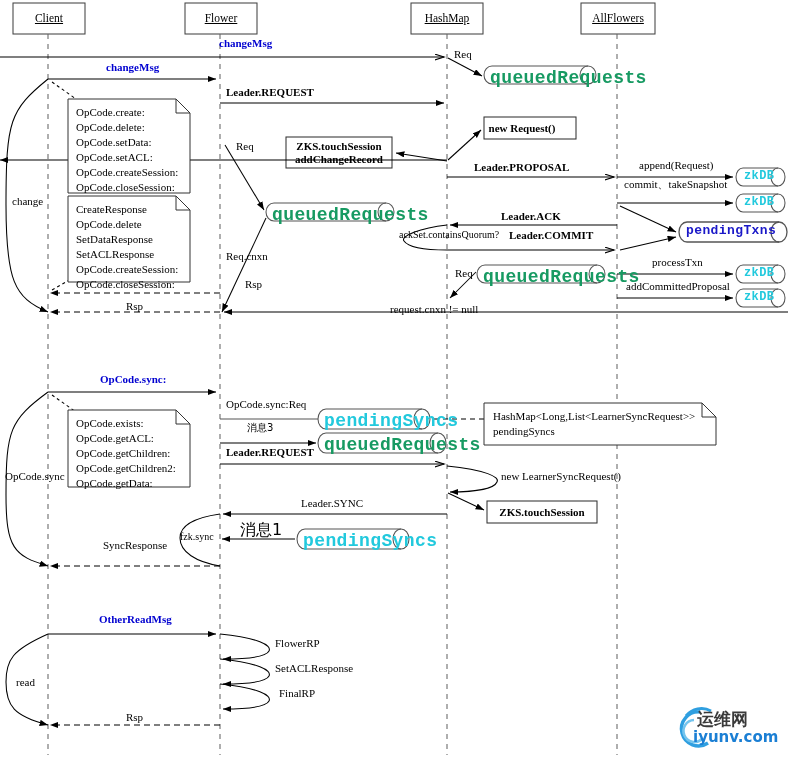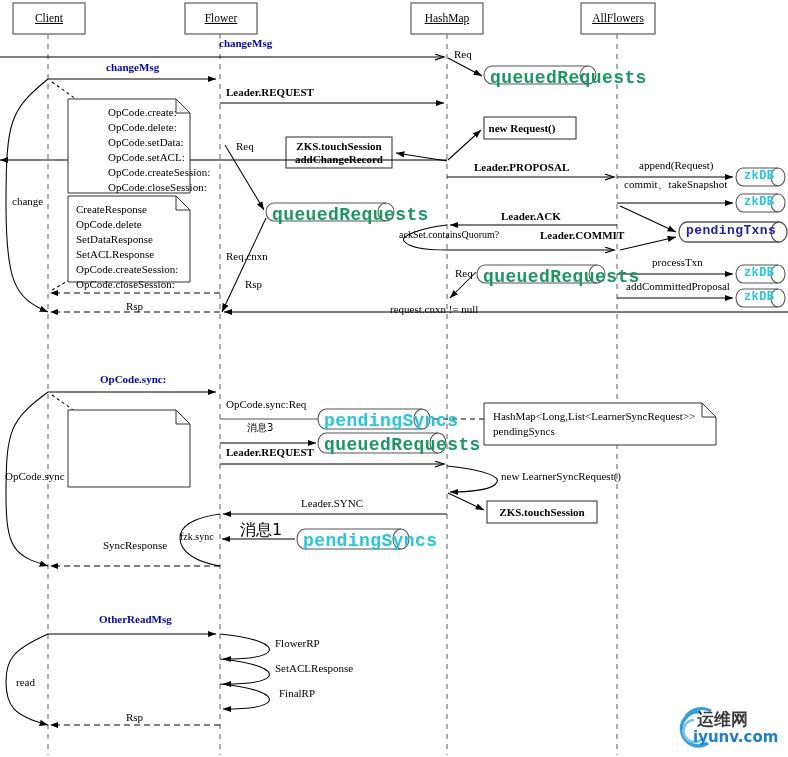--- a/index.html
+++ b/index.html
@@ -241,39 +241,39 @@
 </div>
 
 <div class="lbl b" style="left:474px;top:161px;">Leader.PROPOSAL</div>
 <div class="lbl" style="left:639px;top:159px;">append(Request)</div>
 <div class="lbl mono cyan" style="left:744px;top:170px;font-size:12px;">zkDB</div>
 <div class="lbl" style="left:624px;top:178px;">commit、takeSnapshot</div>
 <div class="lbl mono cyan" style="left:744px;top:196px;font-size:12px;">zkDB</div>
 
 <div class="lbl b" style="left:501px;top:210px;">Leader.ACK</div>
 <div class="lbl sm" style="left:399px;top:229px;">ackSet.containsQuorum?</div>
-<div class="lbl b" style="left:540px;top:229px;">Leader.COMMIT</div>
+<div class="lbl b" style="left:509px;top:229px;">Leader.COMMIT</div>
 
 <div class="lbl mono dblue" style="left:686px;top:224px;font-size:13px;">pendingTxns</div>
 
 <div class="lbl" style="left:652px;top:256px;">processTxn</div>
 <div class="lbl mono cyan" style="left:744px;top:267px;font-size:12px;">zkDB</div>
 <div class="lbl" style="left:626px;top:280px;">addCommittedProposal</div>
 <div class="lbl mono cyan" style="left:744px;top:291px;font-size:12px;">zkDB</div>
 
 <div class="lbl" style="left:455px;top:267px;">Req</div>
 <div class="lbl mono green" style="left:483px;top:267px;">queuedRequests</div>
 
 <div class="lbl" style="left:226px;top:250px;">Req.cnxn</div>
 <div class="lbl" style="left:245px;top:278px;">Rsp</div>
 <div class="lbl" style="left:126px;top:300px;">Rsp</div>
 <div class="lbl" style="left:390px;top:303px;">request.cnxn != null</div>
 <div class="lbl" style="left:12px;top:195px;">change</div>
 
-<div class="note" style="left:70px;top:101px;width:120px;margin-left:32px;">
+<div class="note" style="left:70px;top:101px;width:120px;">
   <div>OpCode.create:</div>
   <div>OpCode.delete:</div>
   <div>OpCode.setData:</div>
   <div>OpCode.setACL:</div>
   <div>OpCode.createSession:</div>
   <div>OpCode.closeSession:</div>
 </div>
 
 <div class="note" style="left:70px;top:198px;width:120px;">
   <div>CreateResponse</div>
@@ -299,20 +299,27 @@
 <div class="lbl" style="left:501px;top:470px;">new LearnerSyncRequest()</div>
 <div class="boxlbl" style="left:487px;top:501px;width:110px;height:22px;">ZKS.touchSession</div>
 
 <div class="lbl" style="left:301px;top:497px;">Leader.SYNC</div>
 <div class="lbl" style="left:240px;top:521px;font-family:'DejaVu Sans',sans-serif;font-size:16px;">消息1</div>
 <div class="lbl mono cyan" style="left:303px;top:531px;">pendingSyncs</div>
 <div class="lbl sm" style="left:180px;top:531px;">fzk.sync</div>
 <div class="lbl" style="left:103px;top:539px;">SyncResponse</div>
 <div class="lbl" style="left:5px;top:470px;">OpCode.sync</div>
 
+<div class="note" style="left:70px;top:412px;width:120px;">
+  <div>OpCode.exists:</div>
+  <div>OpCode.getACL:</div>
+  <div>OpCode.getChildren:</div>
+  <div>OpCode.getChildren2:</div>
+  <div>OpCode.getData:</div>
+</div>
 
 <div class="lbl blue" style="left:99px;top:613px;">OtherReadMsg</div>
 <div class="lbl" style="left:275px;top:637px;">FlowerRP</div>
 <div class="lbl" style="left:275px;top:662px;">SetACLResponse</div>
 <div class="lbl" style="left:279px;top:687px;">FinalRP</div>
 <div class="lbl" style="left:126px;top:711px;">Rsp</div>
 <div class="lbl" style="left:16px;top:676px;">read</div>
 
 <div id="wm">
   <div class="wtxt">运维网</div>

